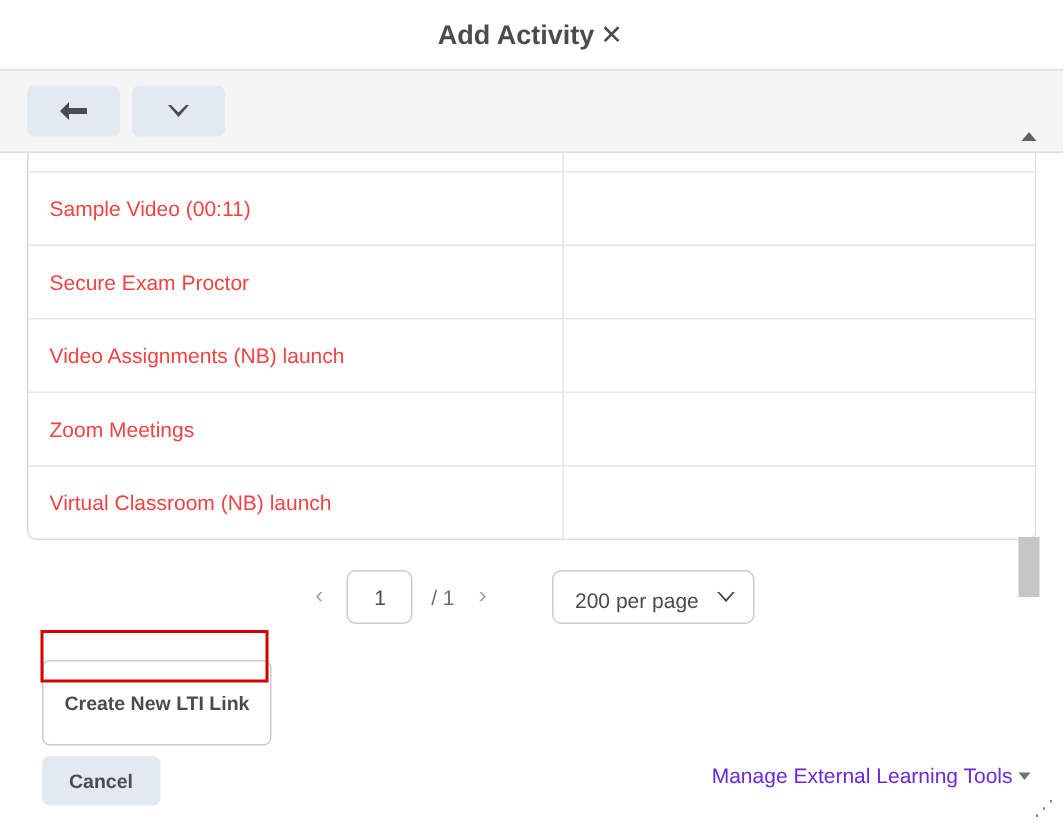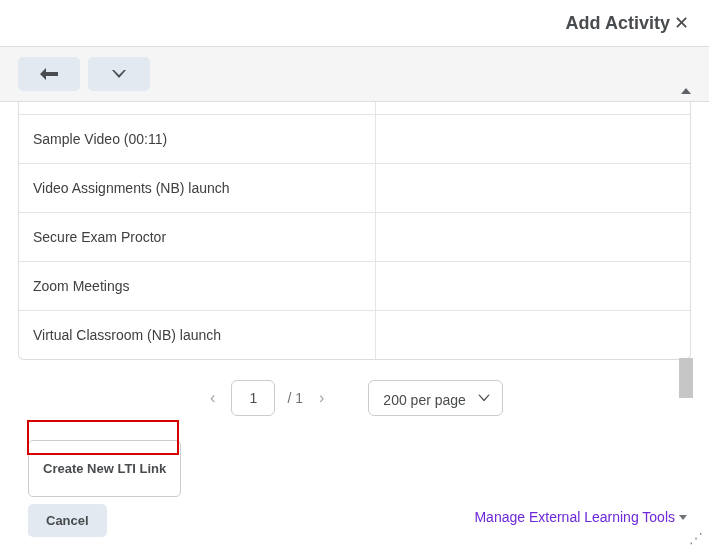--- a/index.html
+++ b/index.html
@@ -10,21 +10,21 @@
     color: #333;
     background: #fff;
     width: 709px;
     height: 551px;
     position: relative;
     overflow: hidden;
   }
   .header {
     display: flex;
     align-items: center;
-    justify-content: flex-end;
+    justify-content: center;
     padding: 8px 16px 8px 18px;
   }
   .title {
     font-size: 18px;
     font-weight: 700;
     color: #494c4e;
   }
   .close-btn {
     font-size: 18px;
     color: #494c4e;
@@ -70,21 +70,21 @@
   .row:first-child { border-top: none; }
   .cell-left {
     width: 53%;
     padding: 16px 14px;
   }
   .cell-right {
     width: 47%;
     border-left: 1px solid #e5e5e5;
   }
   .cell-left a {
-    color: #404040;
+    color: #ef4444;
     text-decoration: none;
     font-size: 14px;
   }
   .row.stub .cell-left { padding: 6px 14px; }
   .pager {
     display: flex;
     align-items: center;
     justify-content: center;
     gap: 12px;
     padding: 20px 0 18px;
@@ -233,25 +233,25 @@
   <div class="table-frame">
     <div class="row stub">
       <div class="cell-left"></div>
         <div class="cell-right"></div>
     </div>
     <div class="row">
       <div class="cell-left"><a href="#">Sample Video (00:11)</a></div>
       <div class="cell-right"></div>
     </div>
     <div class="row">
+      <div class="cell-left"><a href="#">Secure Exam Proctor</a></div>
+      <div class="cell-right"></div>
+    </div>
+    <div class="row">
       <div class="cell-left"><a href="#">Video Assignments (NB) launch</a></div>
-      <div class="cell-right"></div>
-    </div>
-    <div class="row">
-      <div class="cell-left"><a href="#">Secure Exam Proctor</a></div>
       <div class="cell-right"></div>
     </div>
     <div class="row">
       <div class="cell-left"><a href="#">Zoom Meetings</a></div>
       <div class="cell-right"></div>
     </div>
     <div class="row">
       <div class="cell-left"><a href="#">Virtual Classroom (NB) launch</a></div>
       <div class="cell-right"></div>
     </div>

